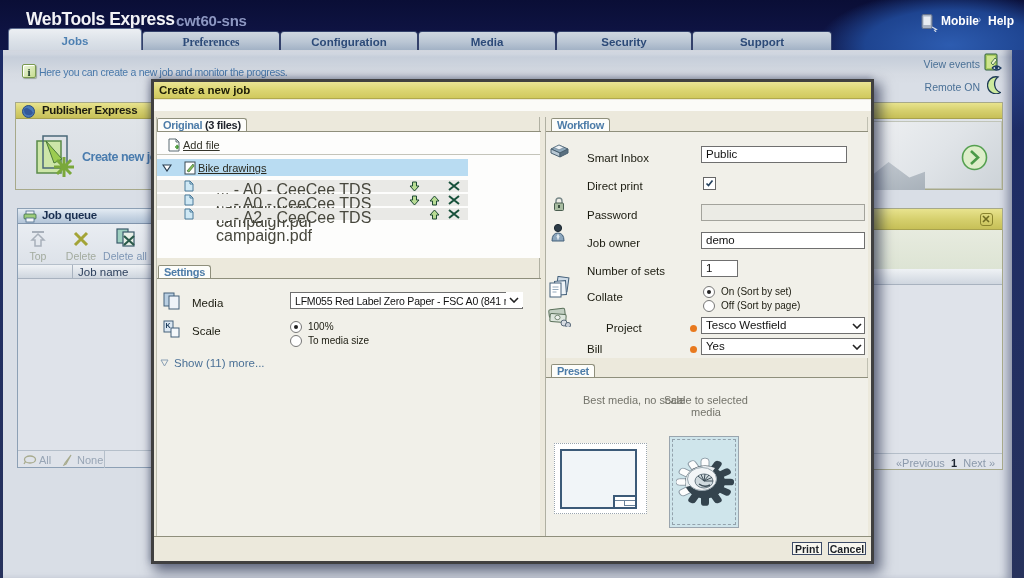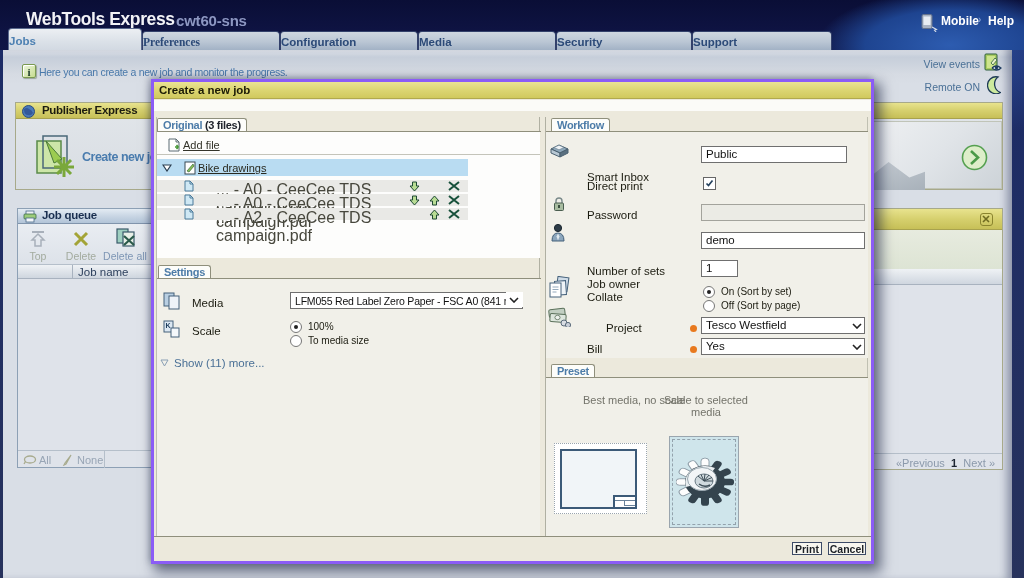--- a/index.html
+++ b/index.html
@@ -12,21 +12,21 @@
   
   #header { position:absolute; left:0; top:0; width:1024px; height:50px;
     background:radial-gradient(ellipse 170px 70px at 950px 45px, #2d5cb0 0%, #1e4490 50%, rgba(13,18,64,0) 78%),
                linear-gradient(180deg,#0a0e36 0%,#0e1342 60%,#101646 100%);
   }
   #brand { position:absolute; left:26px; top:9px; font-size:17.5px; font-weight:bold; color:#f2f2f6; letter-spacing:-0.4px;}
   #brandsub { position:absolute; left:176px; top:12px; font-size:15px; font-weight:bold; color:#8d97c2; letter-spacing:-0.2px; }
   .hdr-item { position:absolute; top:14px; color:#fff; font-weight:bold; font-size:12px; }
 
   
-  .tab { position:absolute; top:31px; height:19px; font-size:11.5px; font-weight:bold;
+  .tab { position:absolute; top:31px; height:19px; text-align:center; font-size:11.5px; font-weight:bold;
          color:#2c4a78; line-height:20px;
          background:linear-gradient(180deg,#cfd7e0 0%,#bac6d4 55%,#a2b2c5 100%);
          border:1px solid #33416b; border-bottom:none; border-radius:4px 4px 0 0; }
   .tab.active { top:28px; height:22px; line-height:24px; color:#4d80b2;
          background:linear-gradient(180deg,#eceff3 0%,#dbe1e8 60%,#d2d9e2 100%);
          border-color:#5a6a8e; }
 
   
   #page { position:absolute; left:3px; top:50px; width:1009px; height:528px;
     background:linear-gradient(180deg,#e0e4ea 0px, #c6ceda 7px, #ccd3dd 14px, #d6dbe3 24px, #d9dee6 34px, #d9dee6 100%);
@@ -42,21 +42,21 @@
   
   .panel { position:absolute; border:1px solid #a7a98a; }
   .panel-hd-olive { background:linear-gradient(180deg,#e8e38e 0%,#d6d06e 50%,#c7c058 100%);
      border-bottom:1px solid #a8a24e; }
   .panel-hd-blue { background:linear-gradient(180deg,#e3ebf3 0%,#c9d6e4 50%,#b2c4d8 100%);
      border-bottom:1px solid #8094ac; }
   .panel-title { font-size:11.5px; font-weight:bold; color:#1c1c10; letter-spacing:-0.3px; }
 
   
   #dialog { position:absolute; left:151px; top:79px; width:723px; height:485px;
-    background:#ece9dc; border:3px solid #8b5cf6;
+    background:#ece9dc; border:3px solid #404040;
     box-shadow:5px 6px 12px 2px rgba(8,16,50,0.55), -2px -2px 6px rgba(8,16,50,0.25); }
   #dlg-title { position:absolute; left:0; top:0; width:717px; height:17px;
     background:linear-gradient(180deg,#eae394 0%,#ddd775 45%,#d0c95e 100%);
     border-bottom:1px solid #b1a94e; }
   #dlg-title span { position:absolute; left:5px; top:2px; font-size:11.5px; font-weight:bold; color:#1b1b06; }
   #dlg-white { position:absolute; left:0; top:18px; width:717px; height:11px; background:#fbfbf8; }
 
   .sect-tab { position:absolute; height:13px; background:#fdfdfa; border:1px solid #8f8f7c; border-bottom:none;
      border-radius:2px 3px 0 0; font-size:11px; letter-spacing:-0.3px; font-weight:bold; color:#4d7ca8; padding:0 5px; line-height:13px; }
   .sect-tab b { color:#20242c; }
@@ -323,21 +323,21 @@
   <div class="sect-tab" style="left:397px; top:36px;">Workflow</div>
   <div class="hline" style="left:392px; top:49px; width:322px;"></div>
   <div class="abs" style="left:392px; top:50px; width:322px; height:226px; background:#f1f0e9;"></div>
 
   <svg class="abs" style="left:395px; top:59px;" width="21" height="17" viewBox="0 0 21 17">
     <path d="M2 8 L10 4 L19 8 L11 12 Z" fill="#8fa8ba" stroke="#4a6070"></path>
     <path d="M2 8 L11 12 L11 16 L2 12 Z" fill="#b8c8d4" stroke="#4a6070"></path>
     <path d="M19 8 L11 12 L11 16 L19 12 Z" fill="#5a7080" stroke="#4a6070"></path>
     <path d="M5 6.5 L10 4.2 L15 6.5 L10 8.8 Z" fill="#eef3f6" stroke="#6a8090" stroke-width="0.6"></path>
   </svg>
-  <div class="field-label" style="left:433px; top:70px;margin-top:19px;">Smart Inbox</div>
+  <div class="field-label" style="left:433px; top:70px;">Smart Inbox</div>
   <div class="tinput" style="left:547px; top:64px; width:146px; height:17px;">Public</div>
 
   <div class="field-label" style="left:433px; top:98px;">Direct print</div>
   <div class="abs" style="left:549px; top:95px; width:13px; height:13px; background:#fff; border:1px solid #666;">
     <svg width="11" height="11" viewBox="0 0 11 11" style="position:absolute;left:0;top:0;">
       <path d="M2.5 5.5 L4.5 7.5 L8.5 2.5" fill="none" stroke="#26425e" stroke-width="1.7"></path>
     </svg>
   </div>
 
   <svg class="abs" style="left:398px; top:115px;" width="14" height="15" viewBox="0 0 14 15">
@@ -346,21 +346,21 @@
     <rect x="6" y="8" width="2" height="3" fill="#3c5040"></rect>
   </svg>
   <div class="field-label" style="left:433px; top:127px;">Password</div>
   <div class="tinput disabled" style="left:547px; top:122px; width:164px; height:17px;"></div>
 
   <svg class="abs" style="left:396px; top:141px;" width="16" height="19" viewBox="0 0 16 19">
     <circle cx="8" cy="5" r="3.6" fill="#2e3c48" stroke="#1c2830"></circle>
     <path d="M2 18 q0 -8 6 -8 q6 0 6 8 Z" fill="#8ca6bc" stroke="#44607a"></path>
     <path d="M8 10.5 l1.5 3 l-1.5 4 l-1.5 -4 Z" fill="#dfe8ee"></path>
   </svg>
-  <div class="field-label" style="left:433px; top:155px;margin-top:41px;">Job owner</div>
+  <div class="field-label" style="left:433px; top:155px;">Job owner</div>
   <div class="tinput" style="left:547px; top:150px; width:164px; height:17px;">demo</div>
 
   <div class="field-label" style="left:433px; top:183px;">Number of sets</div>
   <div class="tinput" style="left:547px; top:178px; width:37px; height:17px;">1</div>
 
   <svg class="abs" style="left:394px; top:194px;" width="22" height="23" viewBox="0 0 22 23">
     <rect x="9" y="1" width="11" height="14" fill="#cfdce8" stroke="#44607a" transform="rotate(8 14 8)"></rect>
     <rect x="7" y="5" width="11" height="14" fill="#eef3f7" stroke="#44607a" transform="rotate(-4 12 12)"></rect>
     <rect x="2" y="7" width="11" height="14" fill="#fff" stroke="#44607a"></rect>
     <path d="M4.5 11 h6 M4.5 13.5 h6 M4.5 16 h4" stroke="#8aa0b4" stroke-width="0.9"></path>

